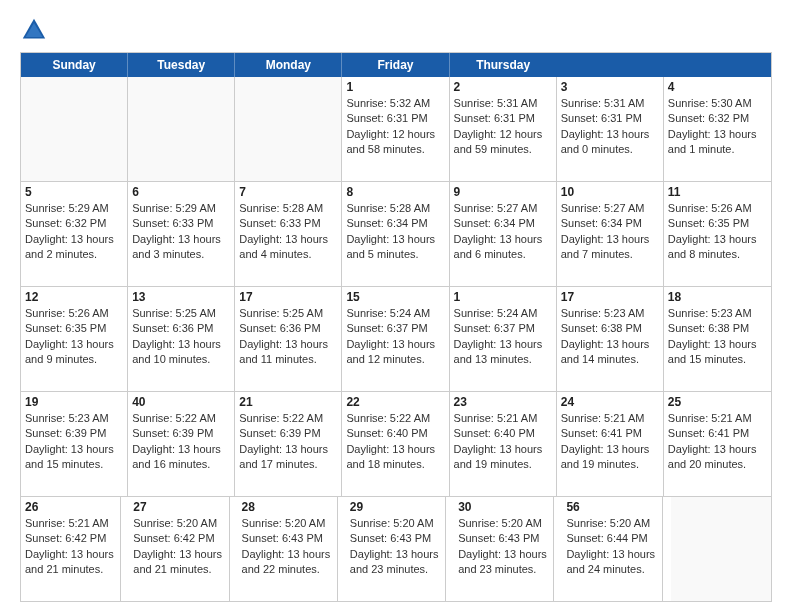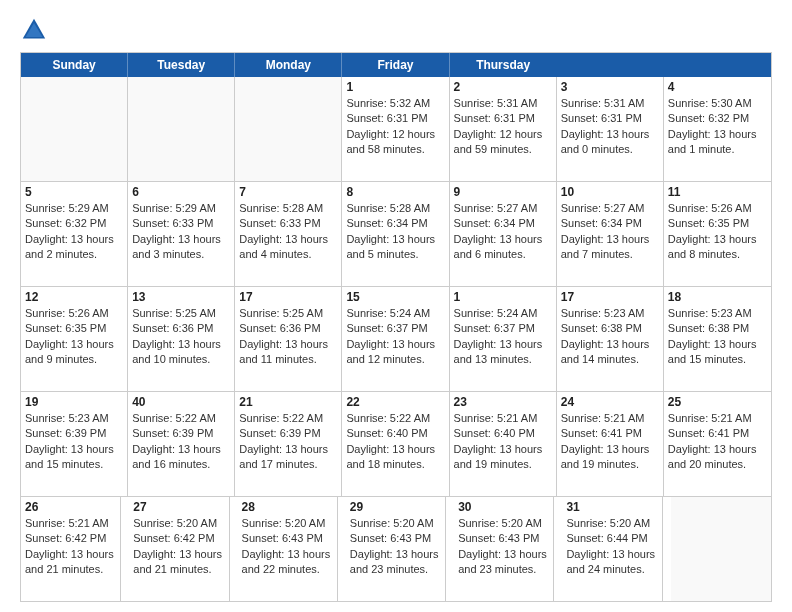--- a/index.html
+++ b/index.html
@@ -262,20 +262,20 @@
           </div>
           <div class="cal-cell">
             <div class="day-num">29</div>
             <div class="cell-info">Sunrise: 5:20 AM<br>Sunset: 6:43 PM<br>Daylight: 13 hours and 23 minutes.</div>
           </div>
           <div class="cal-cell">
             <div class="day-num">30</div>
             <div class="cell-info">Sunrise: 5:20 AM<br>Sunset: 6:43 PM<br>Daylight: 13 hours and 23 minutes.</div>
           </div>
           <div class="cal-cell">
-            <div class="day-num">31</div>
+            <div class="day-num">56</div>
             <div class="cell-info">Sunrise: 5:20 AM<br>Sunset: 6:44 PM<br>Daylight: 13 hours and 24 minutes.</div>
           </div>
           <div class="cal-cell empty"></div>
         </div>
       </div>
   </div>
 </div>
 
 </body></html>

